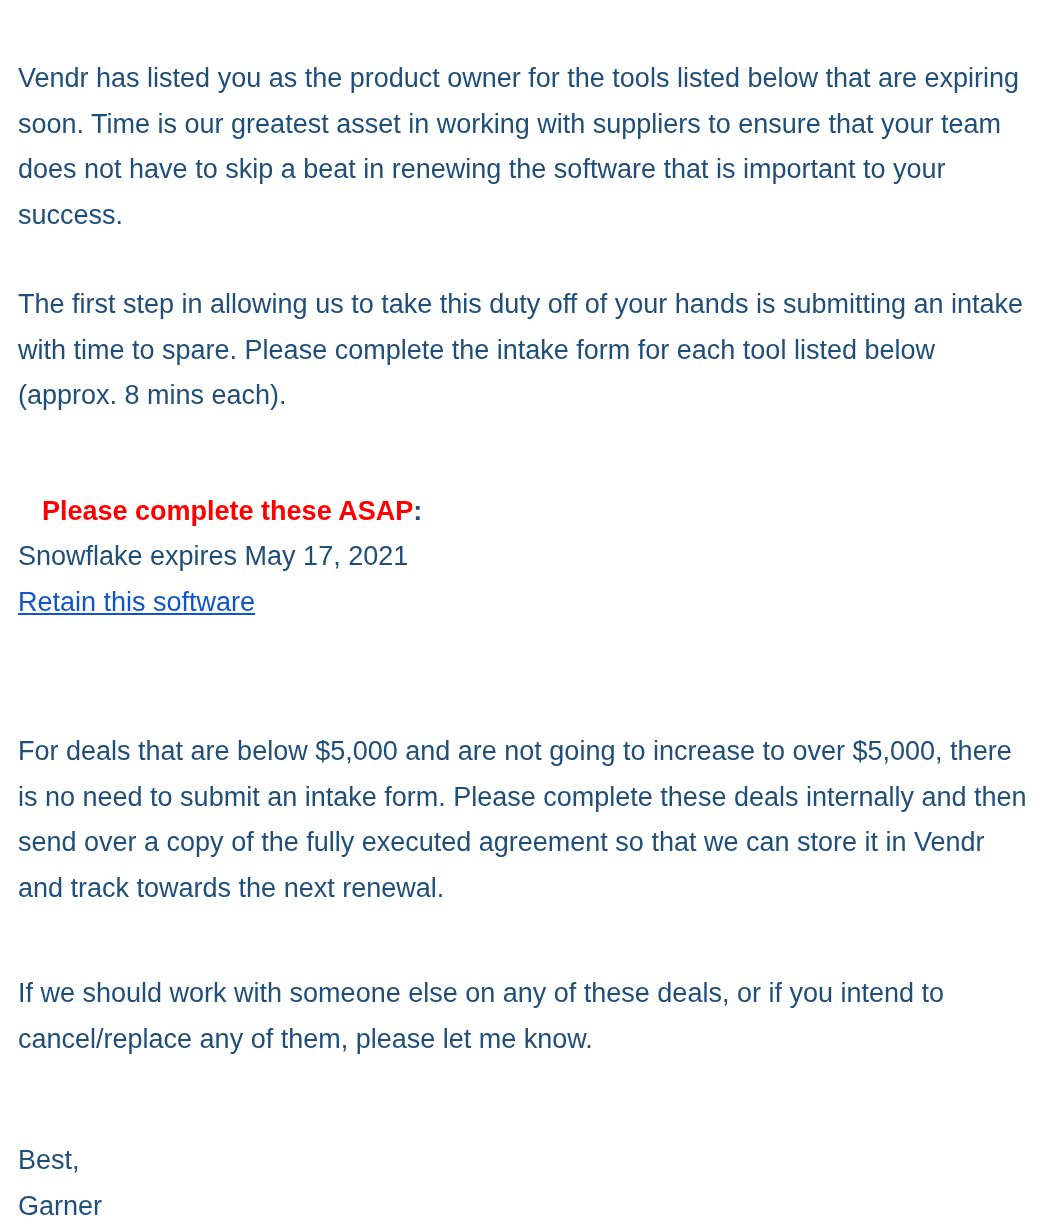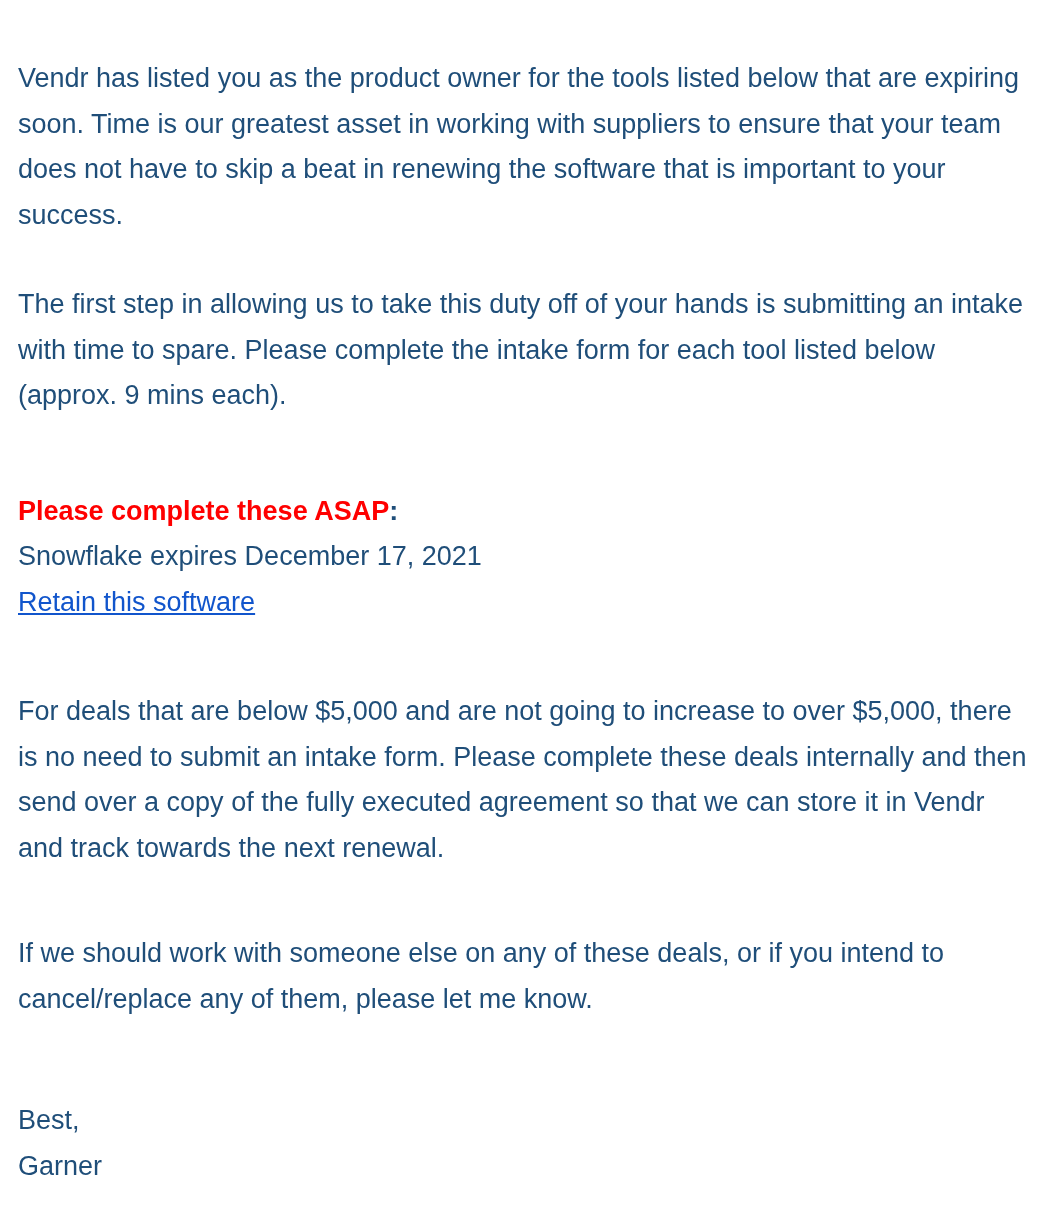--- a/index.html
+++ b/index.html
@@ -24,44 +24,44 @@
     line-height: 45.5px;
     color: var(--navy);
     -webkit-font-smoothing: antialiased;
   }
   .para, .line {
     margin: 0;
   }
   .p-intro      { margin-top: 36px; }
   .p-first-step { margin-top: 44px; }
   .asap-heading { margin-top: 70px; }
-  .p-deals      { margin-top: 64px; }
+  .p-deals      { margin-top: 104px; }
   .p-someone    { margin-top: 60px; }
   .closing      { margin-top: 76px; }
   .bold { font-weight: 700; }
-  .red  { color: var(--red); }
+  .red  { color: var(--red); margin-left: 24px; }
   a.link {
     color: var(--link);
     text-decoration: underline;
     cursor: pointer;
   }
 </style>
 </head>
 <body>
 
 <div class="email">
 
 
   <div class="para p-intro">Vendr has listed you as the product owner for the tools listed below that are expiring soon. Time is our greatest asset in working with suppliers to ensure that your team does not have to skip a beat in renewing the software that is important to your success.</div>
 
-  <div class="para p-first-step">The first step in allowing us to take this duty off of your hands is submitting an intake with time to spare. Please complete the intake form for each tool listed below (approx. 9 mins each).</div>
+  <div class="para p-first-step">The first step in allowing us to take this duty off of your hands is submitting an intake with time to spare. Please complete the intake form for each tool listed below (approx. 8 mins each).</div>
 
   <div class="line asap-heading"><span class="red bold">Please complete these ASAP</span><span class="bold">:</span></div>
 
-  <div class="line">Snowflake expires December 17, 2021</div>
+  <div class="line">Snowflake expires May 17, 2021</div>
 
   <div class="line"><a class="link" href="#">Retain this software</a></div>
 
   <div class="para p-deals">For deals that are below $5,000 and are not going to increase to over $5,000, there is no need to submit an intake form. Please complete these deals internally and then send over a copy of the fully executed agreement so that we can store it in Vendr and track towards the next renewal.</div>
 
   <div class="para p-someone">If we should work with someone else on any of these deals, or if you intend to cancel/replace any of them, please let me know.</div>
 
   <div class="line closing">Best,</div>
 
   <div class="line">Garner</div>

